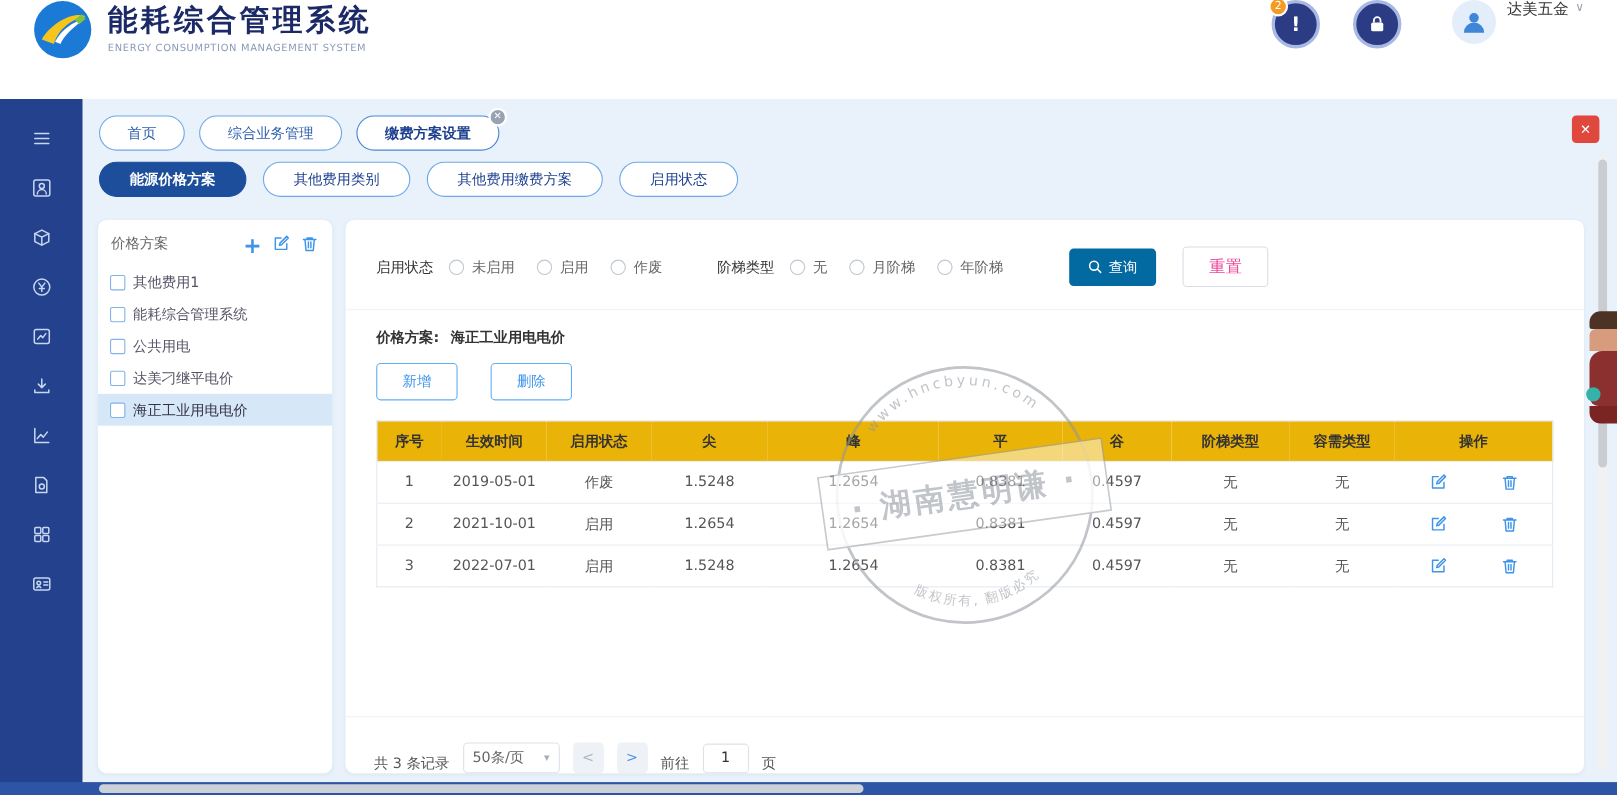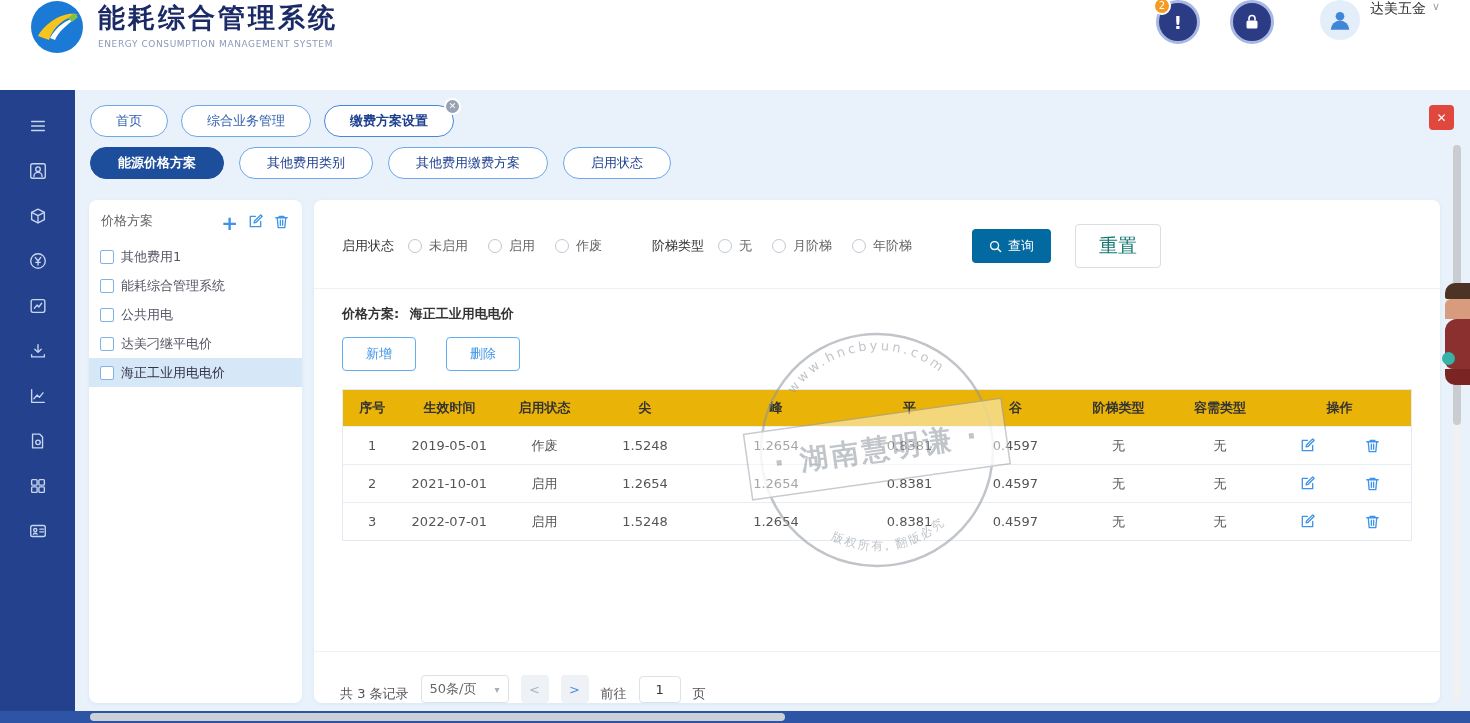--- a/index.html
+++ b/index.html
@@ -49,21 +49,21 @@
   .pp-item.selected { background:#d6e7f8; color:#334; }
   .cbx { width:14px; height:14px; border:1px solid #7fb3ea; border-radius:2px; background:#fff; flex:0 0 auto; cursor:pointer; }
   
   .main-panel { position:absolute; left:239px; right:30px; top:110px; bottom:8px; background:#fff; border-radius:8px; box-shadow:0 1px 4px rgba(30,60,120,.06); }
   .filter-row { display:flex; align-items:center; padding:24px 28px 20px; border-bottom:1px solid #f0f2f6; font-size:13px; }
   .f-label { color:#333; margin-right:14px; }
   .radio { width:14px; height:14px; border-radius:50%; border:1px solid #c0c8d2; background:#fff; margin-right:7px; flex:0 0 auto; cursor:pointer; }
   .r-opt { display:flex; align-items:center; margin-right:20px; color:#666; cursor:pointer; }
   .gap30 { width:30px; }
   .btn-query { margin-left:40px; background:#0369a1; color:#fff; border:none; border-radius:4px; padding:8px 17px; font-size:13px; display:flex; align-items:center; gap:6px; cursor:pointer; font-family:inherit; }
-  .btn-reset { margin-left:24px; background:#fff; color:#0f766e; border:1px solid #d9dee5; border-radius:4px; padding:8px 23px; font-size:19px; cursor:pointer; font-family:inherit; }
+  .btn-reset { margin-left:24px; background:#fff; color:#ec4899; border:1px solid #d9dee5; border-radius:4px; padding:8px 23px; font-size:15px; cursor:pointer; font-family:inherit; }
   .plan-line { padding:16px 28px 0; font-size:13px; font-weight:bold; color:#333; }
   .plan-line .v { margin-left:6px; }
   .action-row { padding:14px 28px 0; display:flex; gap:30px; }
   .btn-outline { background:#fff; border:1px solid #62aef2; color:#3d94ea; border-radius:4px; padding:7px 23px; font-size:13px; cursor:pointer; font-family:inherit; }
   .table-wrap { margin:18px 28px 0; }
   table { width:100%; border-collapse:collapse; table-layout:fixed; font-size:13px; border:1px solid #e4eaf3; }
   th { background:#eab308; height:37px; font-weight:bold; color:#333; text-align:center;margin-top:46px; }
   td { height:38px; text-align:center; color:#555; border-top:1px solid #e8edf4; }
   .op-cell { display:flex; justify-content:center; gap:48px; align-items:center; }
   .op-ico { cursor:pointer; display:flex; }

